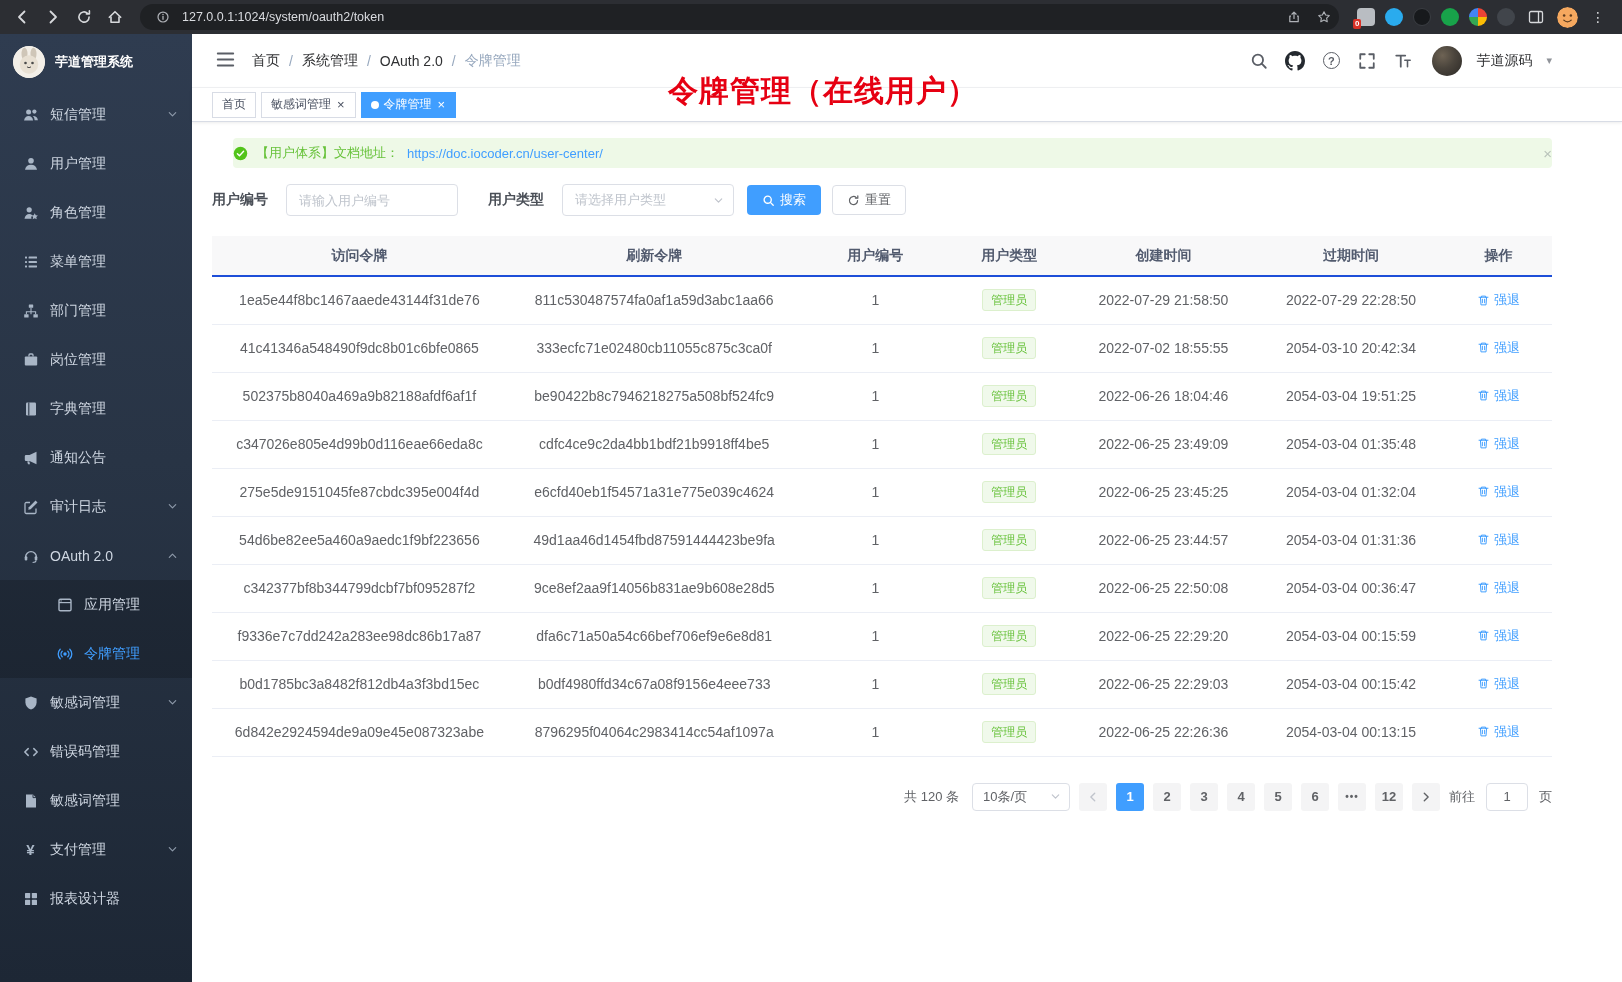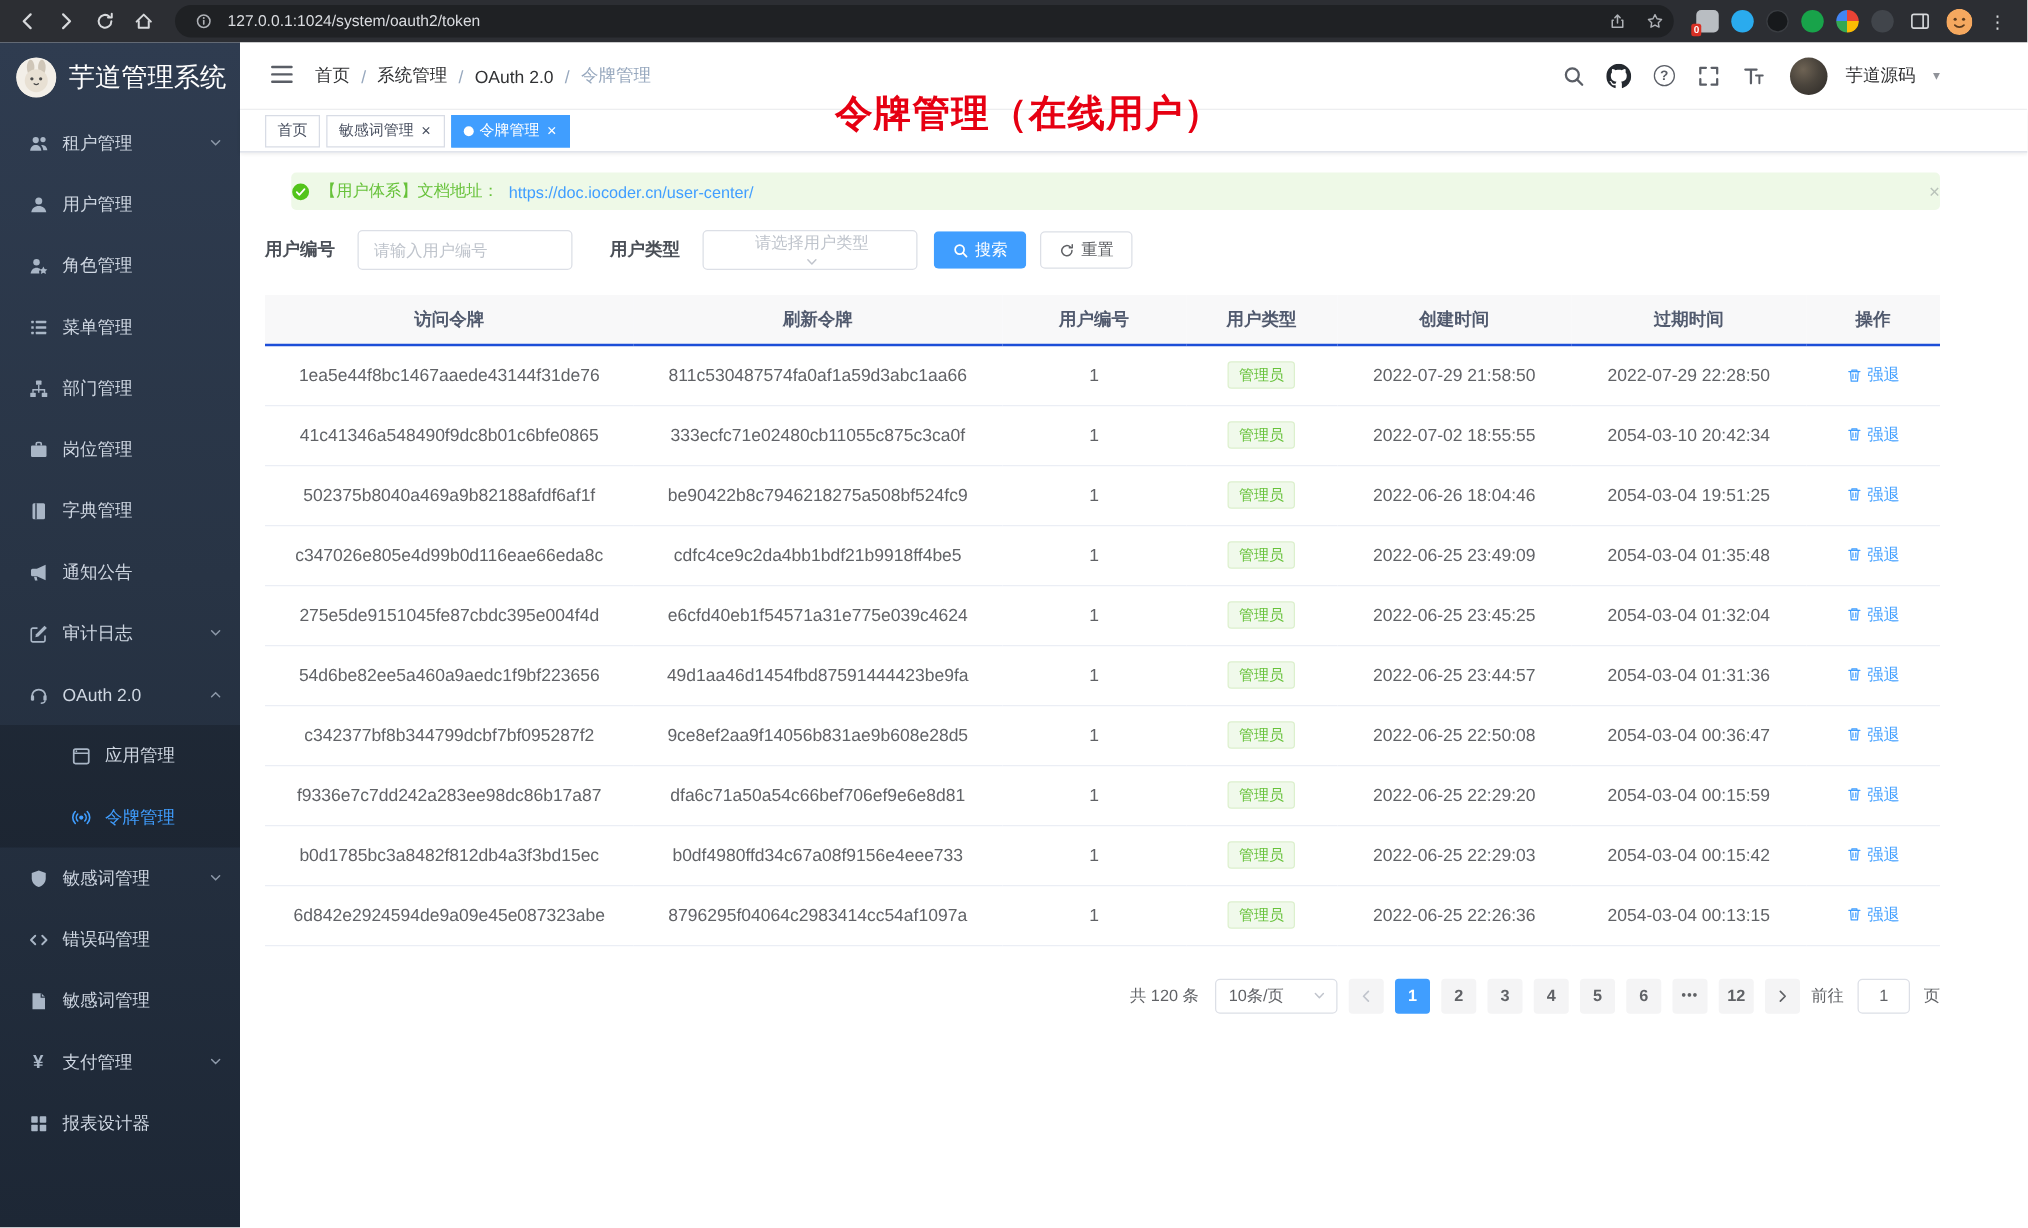--- a/index.html
+++ b/index.html
@@ -35,21 +35,21 @@
   .b-avatar { width:21px; height:21px; border-radius:50%; overflow:hidden; cursor:pointer; flex:0 0 auto; }
   .b-dots { color:#d7d9dc; font-size:14px; padding:0 3px; cursor:pointer; }
 
   
   .app { flex:1; display:flex; min-height:0; }
 
   
   .sidebar { width:192px; flex:0 0 auto; background:linear-gradient(180deg,#2f3c50 0%,#283445 45%,#1d2735 100%); display:flex; flex-direction:column; overflow:hidden; }
   .logo { height:56px; display:flex; align-items:center; gap:10px; padding:0 13px; cursor:pointer; flex:0 0 auto; }
   .logo-img { width:32px; height:32px; border-radius:50%; overflow:hidden; flex:0 0 auto; background:#f3efe8; }
-  .logo-title { color:#fff; font-size:21px; font-weight:400; white-space:nowrap; }
+  .logo-title { color:#fff; font-size:13px; font-weight:700; white-space:nowrap; }
   .menu { flex:1; font-size:14px; }
   .menu-item { height:49px; display:flex; align-items:center; gap:11px; padding:0 14px 0 22px; cursor:pointer; color:#cfd7e2; }
   .menu-item .micon { width:17px; display:flex; align-items:center; justify-content:center; color:#a9b6c6; flex:0 0 auto; font-weight:700; }
   .micon svg { width:16px; height:16px; fill:currentColor; }
   .mlabel { flex:1; white-space:nowrap; }
   .chev { width:11px; height:11px; color:#8d99a9; flex:0 0 auto; }
   .chev.up { transform:rotate(180deg); }
   .menu-sub .menu-item { padding-left:56px; background:rgba(0,0,0,.18); }
   .menu-item.active, .menu-item.active .micon { color:#409eff; }
   .yen-glyph { font-size:15px; line-height:1; }
@@ -88,21 +88,21 @@
   .alert .chk { width:15px; height:15px; flex:0 0 auto; }
   .alert-text { color:#67c23a; }
   .alert-link { color:#409eff; cursor:pointer; }
   .alert-close { margin-left:auto; color:#b9c3ba; font-size:15px; cursor:pointer; }
 
   
   .filter { display:flex; align-items:center; margin-top:16px; font-size:14px; }
   .flabel { font-weight:700; color:#4a4f57; margin-right:18px; white-space:nowrap; }
   .finput { width:172px; height:32px; border:1px solid #dcdfe6; border-radius:4px; padding:0 12px; font-size:13px; color:#606266; margin-right:30px; outline:none; }
   .finput::placeholder { color:#bfc4cc; }
-  .fselect { width:172px; height:32px; border:1px solid #dcdfe6; border-radius:4px; display:flex; align-items:center; justify-content:space-between; padding:0 9px 0 12px; color:#bfc4cc; font-size:13px; margin-right:13px; cursor:pointer;flex-direction:column; }
+  .fselect { width:172px; height:32px; border:1px solid #dcdfe6; border-radius:4px; display:flex; align-items:center; justify-content:space-between; padding:0 9px 0 12px; color:#bfc4cc; font-size:13px; margin-right:13px; cursor:pointer; }
   .sel-caret { width:11px; height:11px; color:#c0c4cc; flex:0 0 auto; }
   .btn { height:30px; border-radius:4px; display:inline-flex; align-items:center; gap:5px; padding:0 14px; font-size:13px; cursor:pointer; border:1px solid transparent; background:#fff; }
   .btn svg { width:13px; height:13px; }
   .btn-primary { background:#409eff; color:#fff; margin-right:11px; }
   .btn-plain { border-color:#dcdfe6; color:#606266; }
 
   
   .table-wrap { margin-top:20px; }
   table { width:100%; border-collapse:collapse; table-layout:fixed; }
   th { background:#f8f8f9; color:#515a6e; font-weight:700; font-size:14px; height:40px; border-bottom:2px solid #1d4ed8; text-align:center; }
@@ -220,21 +220,21 @@
     <nav class="menu">
       <div class="menu-item">
         <span class="micon">
             <svg viewBox="0 0 16 16">
               <circle cx="5.6" cy="5" r="2.5"></circle>
               <path d="M1.1 13.6c.3-3 2.2-4.6 4.5-4.6s4.2 1.6 4.5 4.6z"></path>
               <circle cx="11.4" cy="4.6" r="2.1"></circle>
               <path d="M10.9 8.9c2.2.2 3.7 1.7 4 4.3h-3.3c-.1-1.8-.7-3.2-1.8-4.1z"></path>
             </svg>
           </span>
-        <span class="mlabel">租户管理</span>
+        <span class="mlabel">短信管理</span>
         <svg class="chev" viewBox="0 0 12 12">
             <path d="M2.5 4l3.5 3.5L9.5 4" fill="none" stroke="currentColor" stroke-width="1.3" stroke-linecap="round" stroke-linejoin="round"></path>
           </svg>
       </div>
       <div class="menu-item">
         <span class="micon">
             <svg viewBox="0 0 16 16">
               <circle cx="8" cy="4.8" r="2.8"></circle>
               <path d="M2 13.8c.4-3.3 2.8-5.1 6-5.1s5.6 1.8 6 5.1z"></path>
             </svg>

